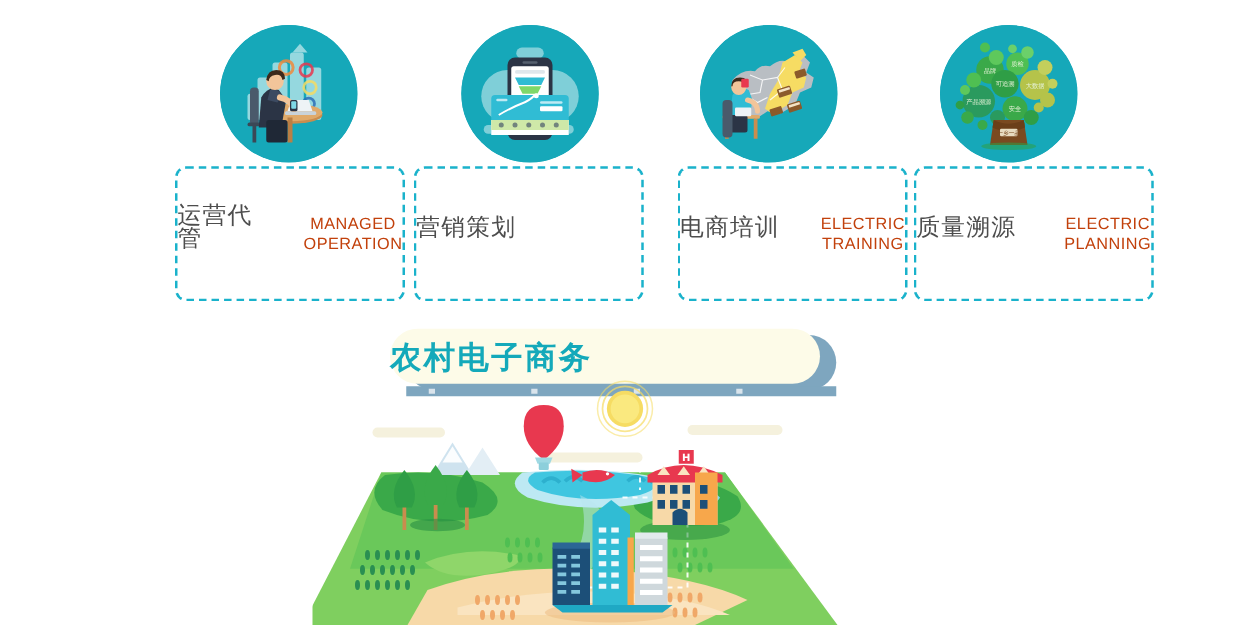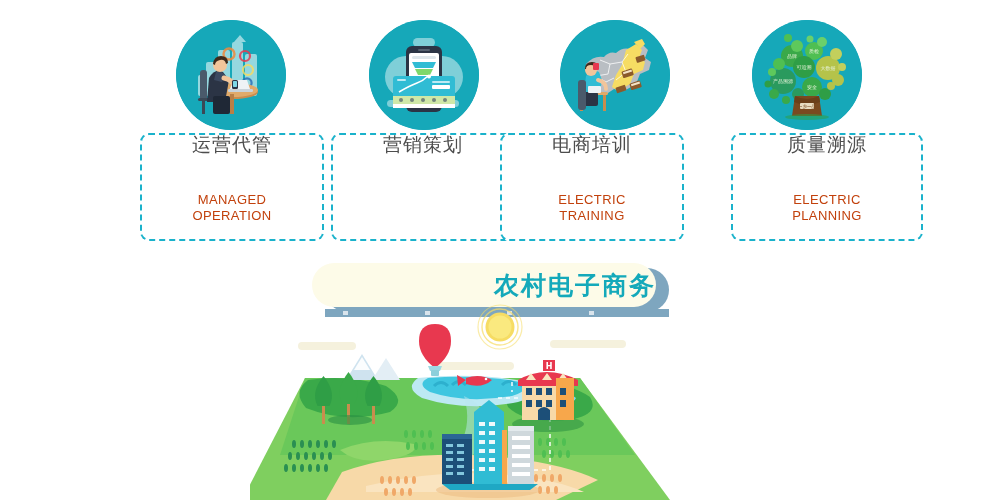--- a/index.html
+++ b/index.html
@@ -17,41 +17,41 @@
     background:#16a8b9;overflow:hidden;top:20px;
   }
   .icon-circle svg{display:block;width:110px;height:110px;}
 
   
   .cards{position:absolute;left:0;top:133px;width:1000px;height:112px;}
   .card{
     position:absolute;top:0;height:108px;
     border:2px dashed #1ab2cb;border-radius:9px;
     box-sizing:border-box;background:#ffffff;
-    display:flex;flex-direction:column;align-items:center;justify-content:flex-start;gap:28px;
+    display:flex;align-items:center;justify-content:space-between;gap:28px;
   }
   .card-cn{
     font-size:19px;color:#4d4d4d;letter-spacing:1px;
     line-height:1;margin-bottom:10px;font-weight:400;
   }
   .card-en{
     font-size:13px;color:#c2410c;line-height:16px;text-align:center;
     letter-spacing:.4px;
   }
 
   
   .banner-wrap{position:absolute;left:0;top:258px;width:1000px;height:62px;}
   .banner-shadow{
     position:absolute;left:325px;top:10px;width:344px;height:44px;
     background:#7ea6bf;border-radius:22px;
   }
   .banner-main{
     position:absolute;left:312px;top:263px;width:344px;height:44px;
     background:#fdfbe8;border-radius:22px;
-    display:flex;align-items:center;justify-content:flex-end;
+    display:flex;align-items:center;justify-content:flex-start;
   }
   .banner-title{
     font-size:25px;font-weight:bold;color:#14a9ba;letter-spacing:2px;
     font-family:"DejaVu Sans","Liberation Sans",sans-serif;
   }
   .banner-bar{
     position:absolute;left:325px;top:309px;width:344px;height:8px;
     background:#7ea6bf;
   }
   .bar-tick{position:absolute;top:2px;width:5px;height:4px;background:#d9e4ec;}
@@ -240,21 +240,21 @@
       <div class="card-en">
         <div>MANAGED</div>
         <div>OPERATION</div>
       </div>
     </div>
 
     <div class="card" style="left:331px;width:184px;">
       <div class="card-cn">营销策划</div>
     </div>
 
-    <div class="card" style="left:500px;width:184px;">
+    <div class="card" style="left:542px;width:184px;">
       <div class="card-cn">电商培训</div>
       <div class="card-en">
         <div>ELECTRIC</div>
         <div>TRAINING</div>
       </div>
     </div>
 
     <div class="card" style="left:731px;width:192px;">
       <div class="card-cn">质量溯源</div>
       <div class="card-en">

